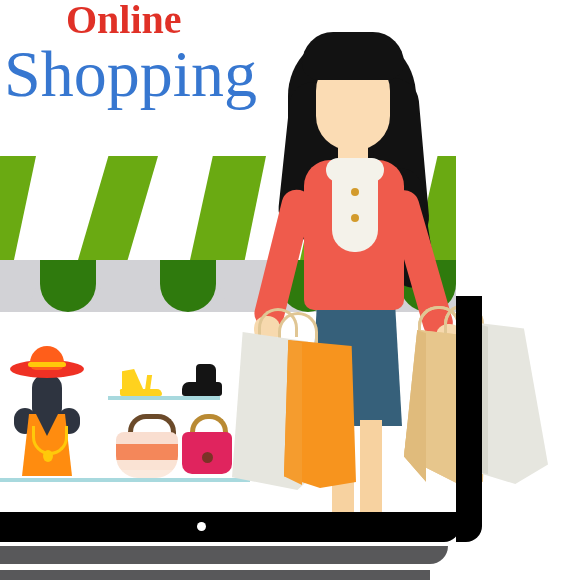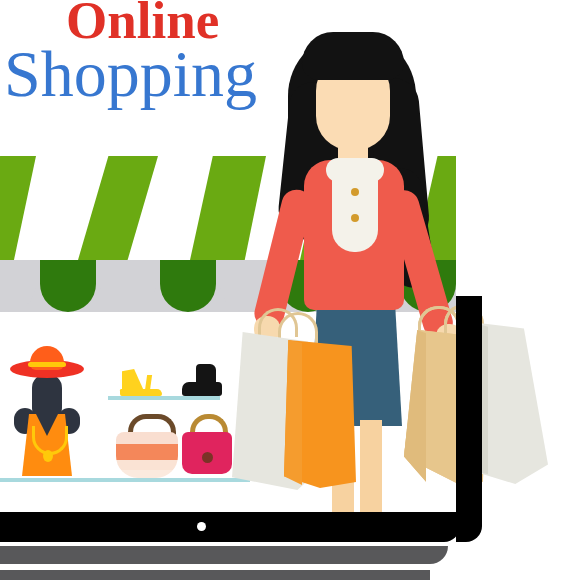--- a/index.html
+++ b/index.html
@@ -3,21 +3,21 @@
 <meta charset="utf-8">
 <style>
   html,body{margin:0;padding:0;background:#ffffff;}
   body{font-family:"Liberation Serif",serif;}
   #stage{position:relative;width:580px;height:580px;overflow:hidden;background:#ffffff;}
 
   
   .title-online{
     position:absolute;left:66px;top:0px;
     font-family:"Liberation Serif",serif;
-    font-size:53px;font-weight:bold;line-height:40px;
+    font-size:40px;font-weight:bold;line-height:40px;
     color:#e03127;letter-spacing:0px;white-space:nowrap;
   }
   .title-shopping{
     position:absolute;left:4px;top:38px;
     font-family:"Liberation Serif",serif;
     font-size:66px;font-weight:normal;line-height:72px;
     color:#3777d0;letter-spacing:0px;white-space:nowrap;
   }
 
   

